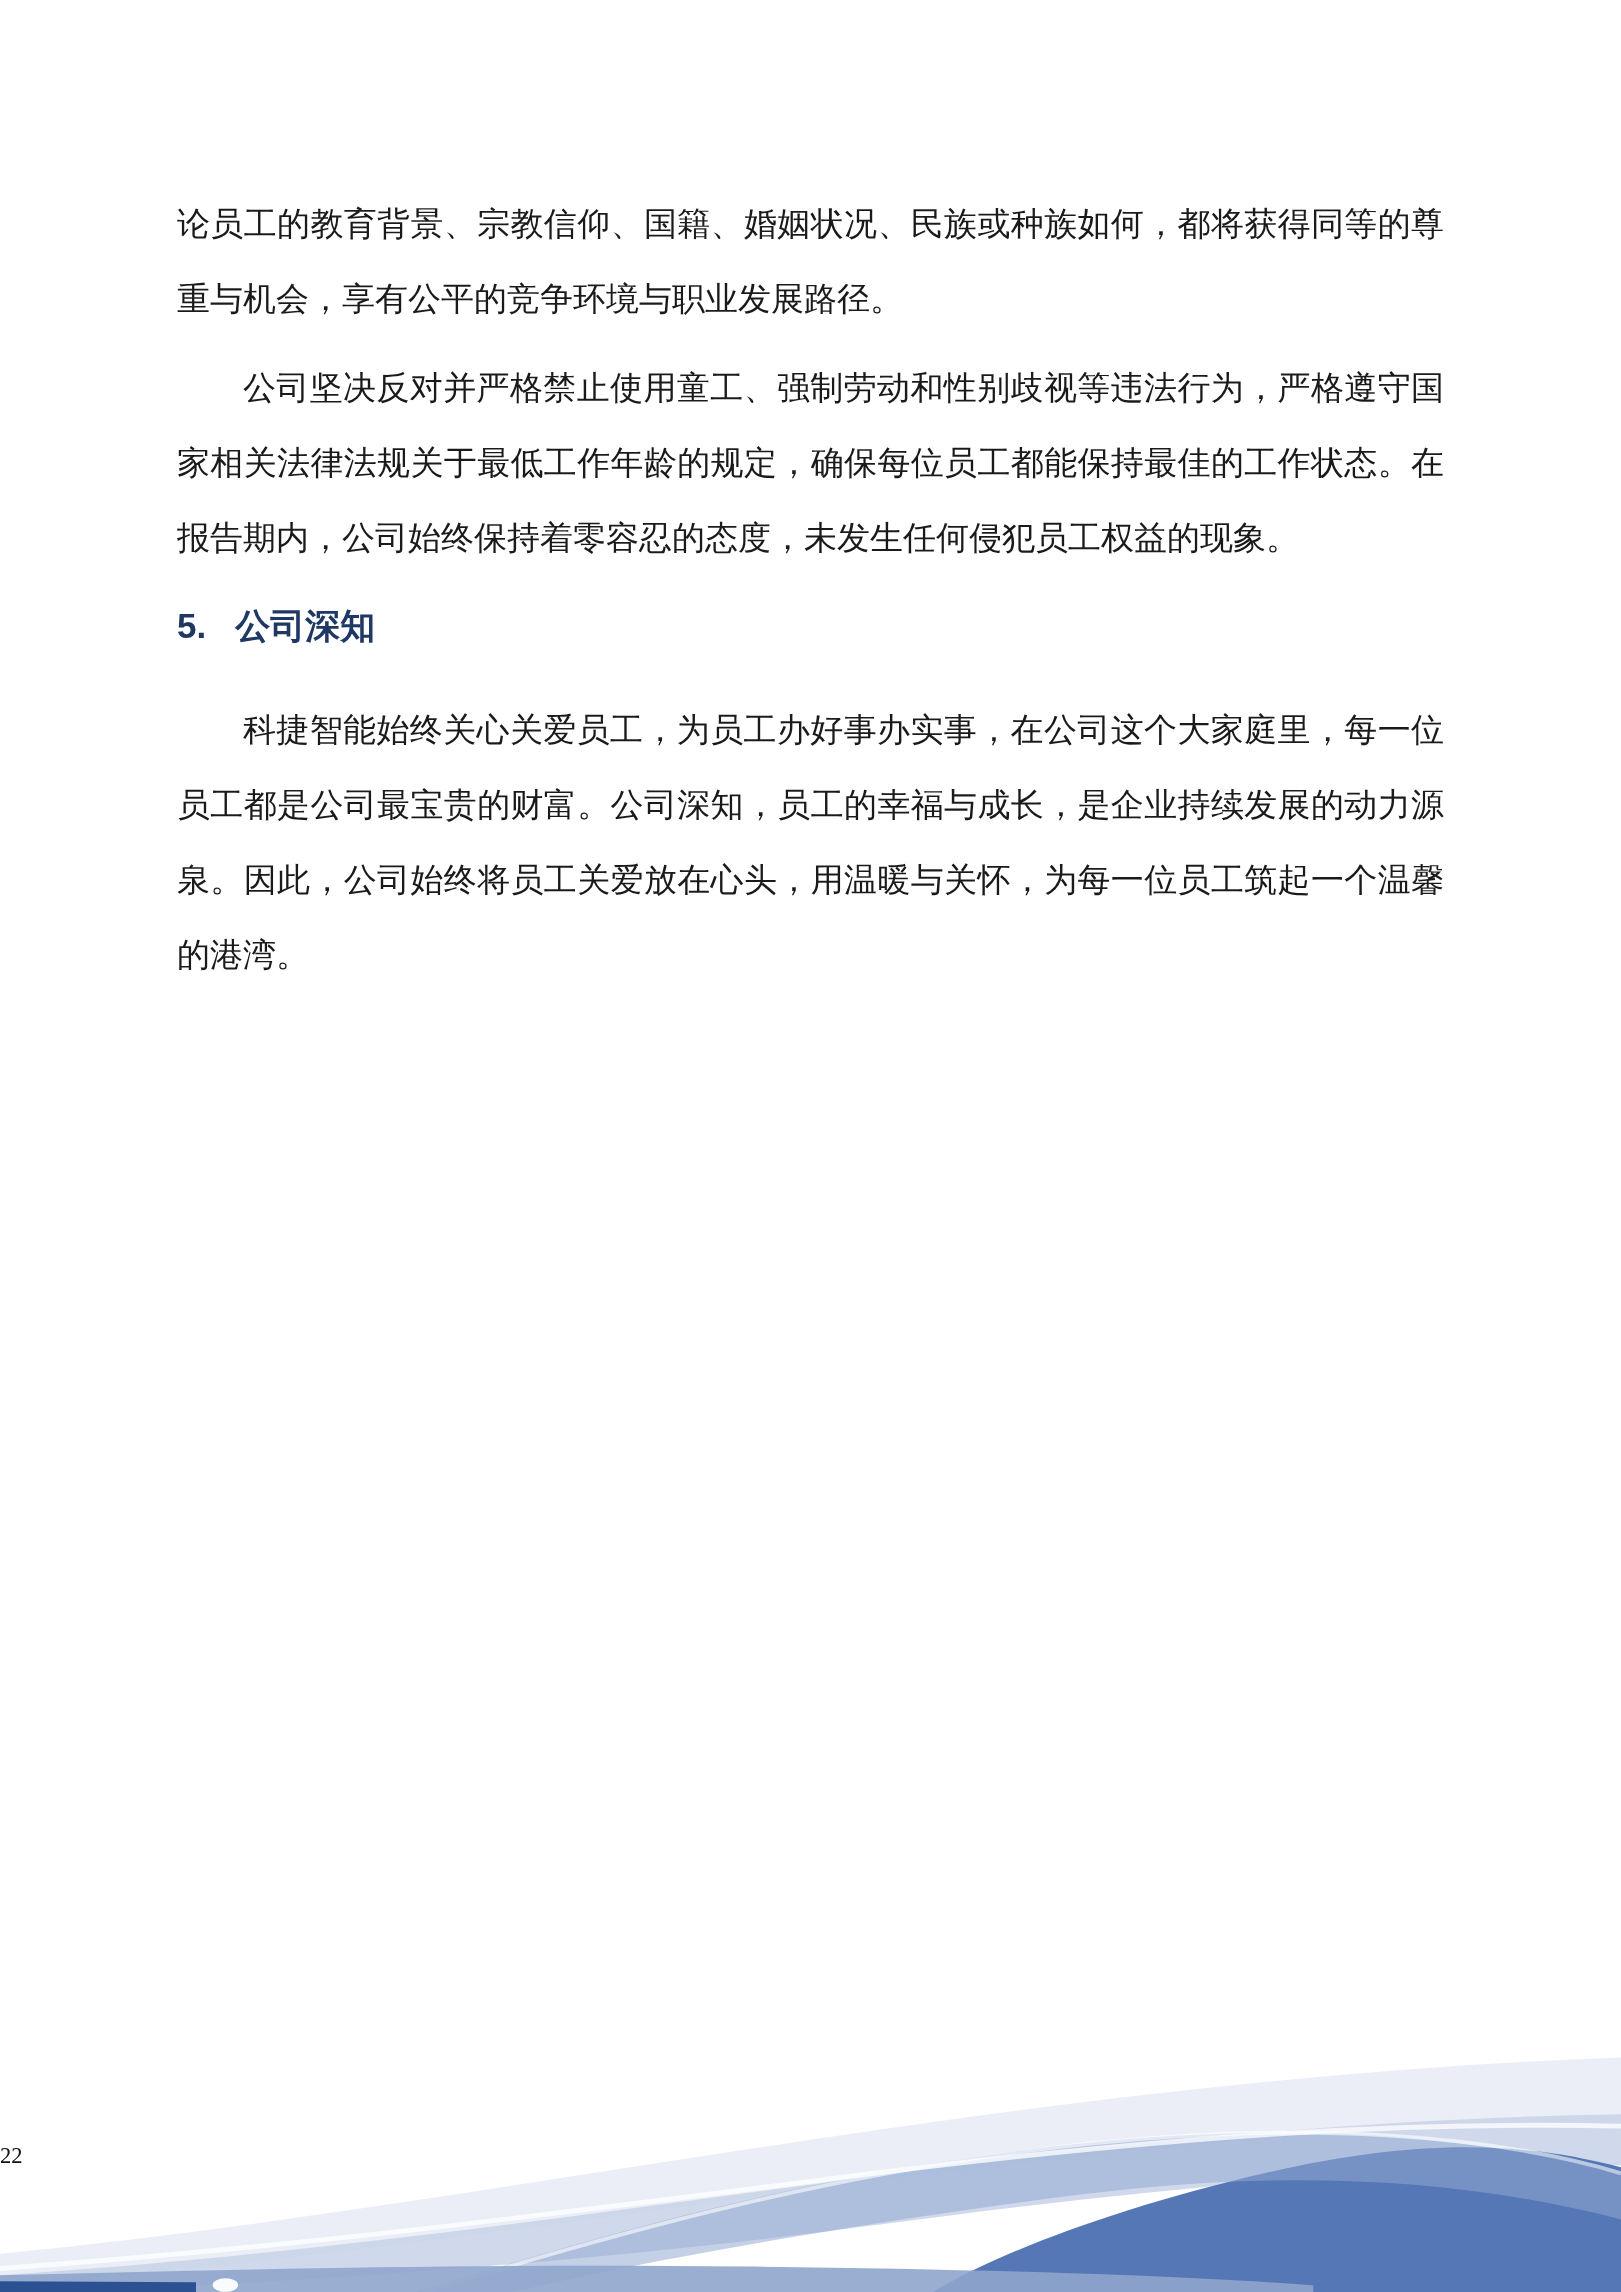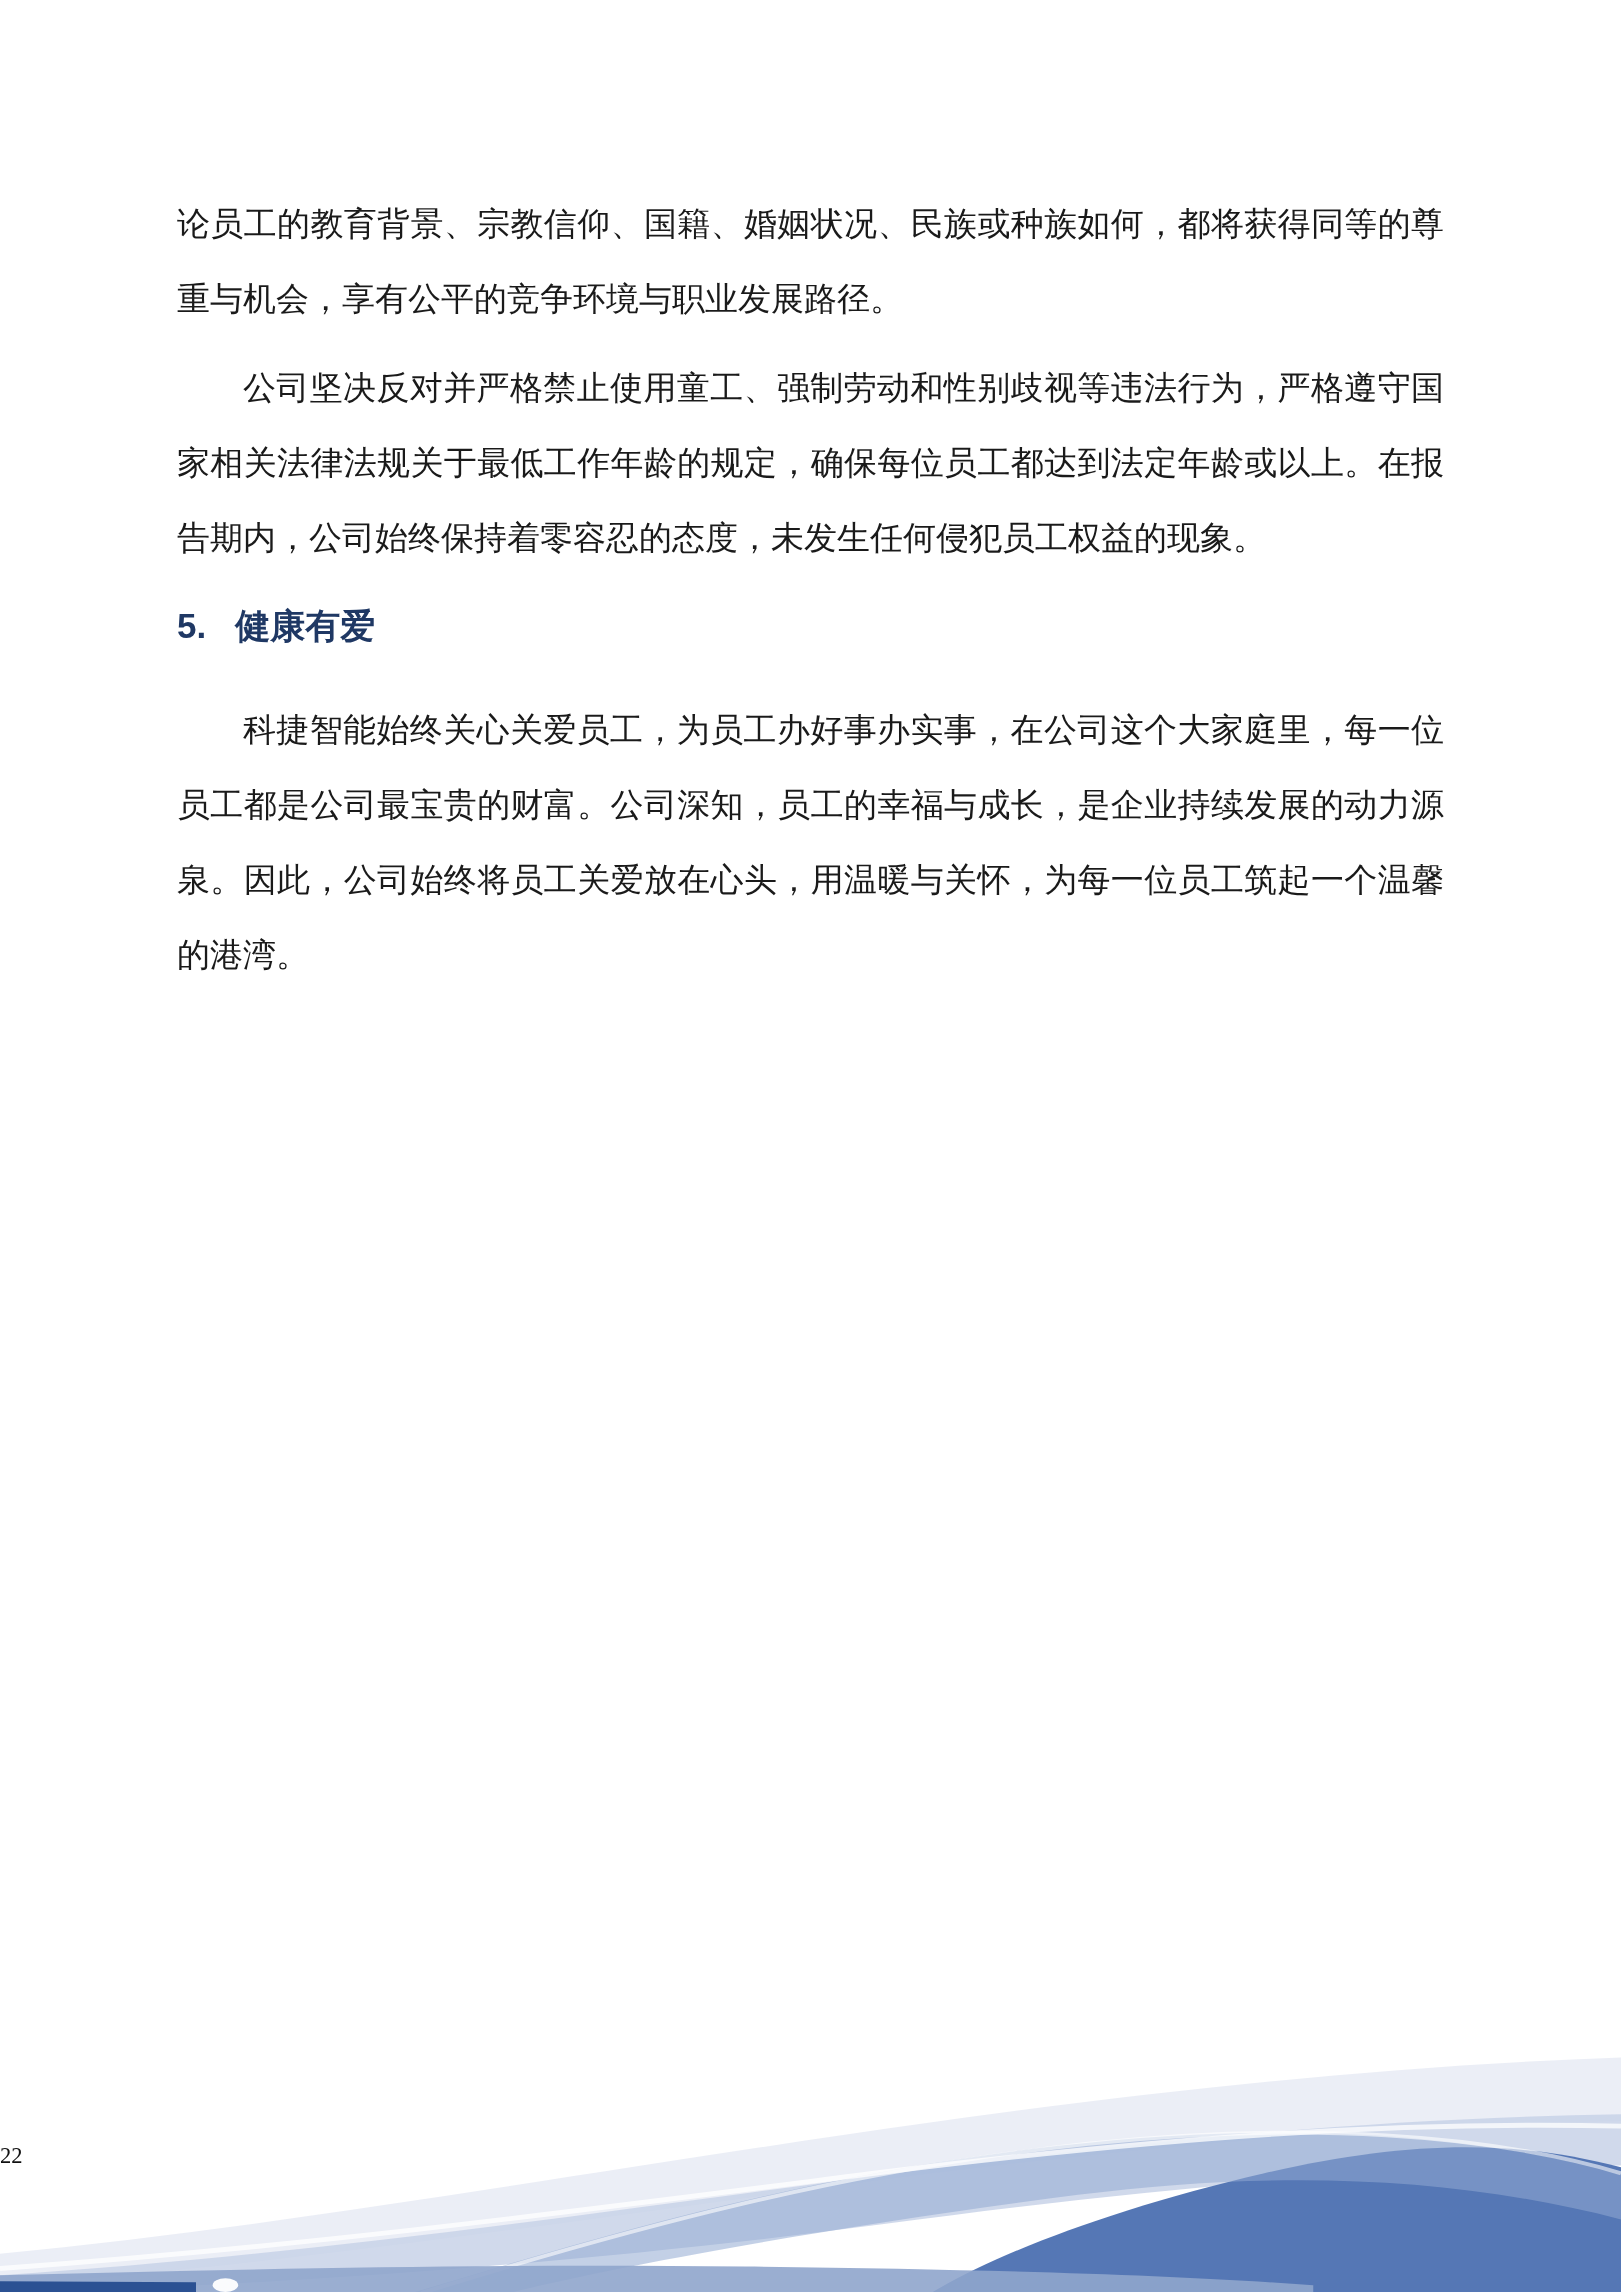--- a/index.html
+++ b/index.html
@@ -60,24 +60,24 @@
     z-index: 5;
   }
 </style>
 </head>
 <body>
 
 <div class="page">
 
   <div class="content">
     <p class="body-para">论员工的教育背景、宗教信仰、国籍、婚姻状况、民族或种族如何，都将获得同等的尊重与机会，享有公平的竞争环境与职业发展路径。</p>
-    <p class="body-para indent">公司坚决反对并严格禁止使用童工、强制劳动和性别歧视等违法行为，严格遵守国家相关法律法规关于最低工作年龄的规定，确保每位员工都达到法定年龄或以上。在报告期内，公司始终保持着零容忍的态度，未发生任何侵犯员工权益的现象。</p>
+    <p class="body-para indent">公司坚决反对并严格禁止使用童工、强制劳动和性别歧视等违法行为，严格遵守国家相关法律法规关于最低工作年龄的规定，确保每位员工都能保持最佳的工作状态。在报告期内，公司始终保持着零容忍的态度，未发生任何侵犯员工权益的现象。</p>
 
     <h2 class="section-heading">
-      <span class="num">5.</span><span>健康有爱</span>
+      <span class="num">5.</span><span>公司深知</span>
     </h2>
 
     <p class="body-para indent">科捷智能始终关心关爱员工，为员工办好事办实事，在公司这个大家庭里，每一位员工都是公司最宝贵的财富。公司深知，员工的幸福与成长，是企业持续发展的动力源泉。因此，公司始终将员工关爱放在心头，用温暖与关怀，为每一位员工筑起一个温馨的港湾。</p>
   </div>
 
   <div class="page-number">22</div>
 
   <svg class="footer-wave" viewBox="0 0 1654 270" preserveAspectRatio="none" aria-hidden="true">
 
     <path d="M0,230 C260,205 520,160 820,115 C1120,70 1380,40 1654,30 L1654,95 C1380,100 1120,125 860,160 C560,200 260,245 0,262 Z" fill="#E7EBF4" opacity="0.85"></path>

